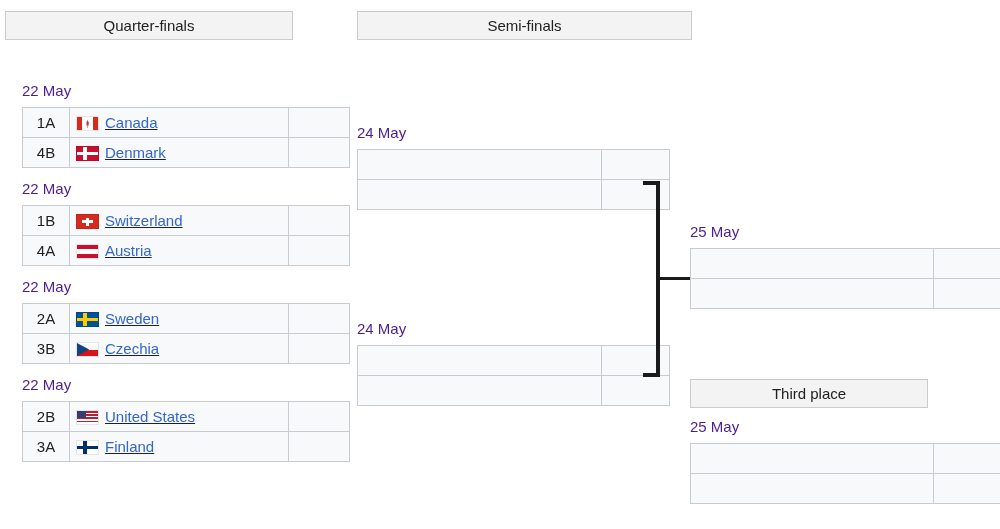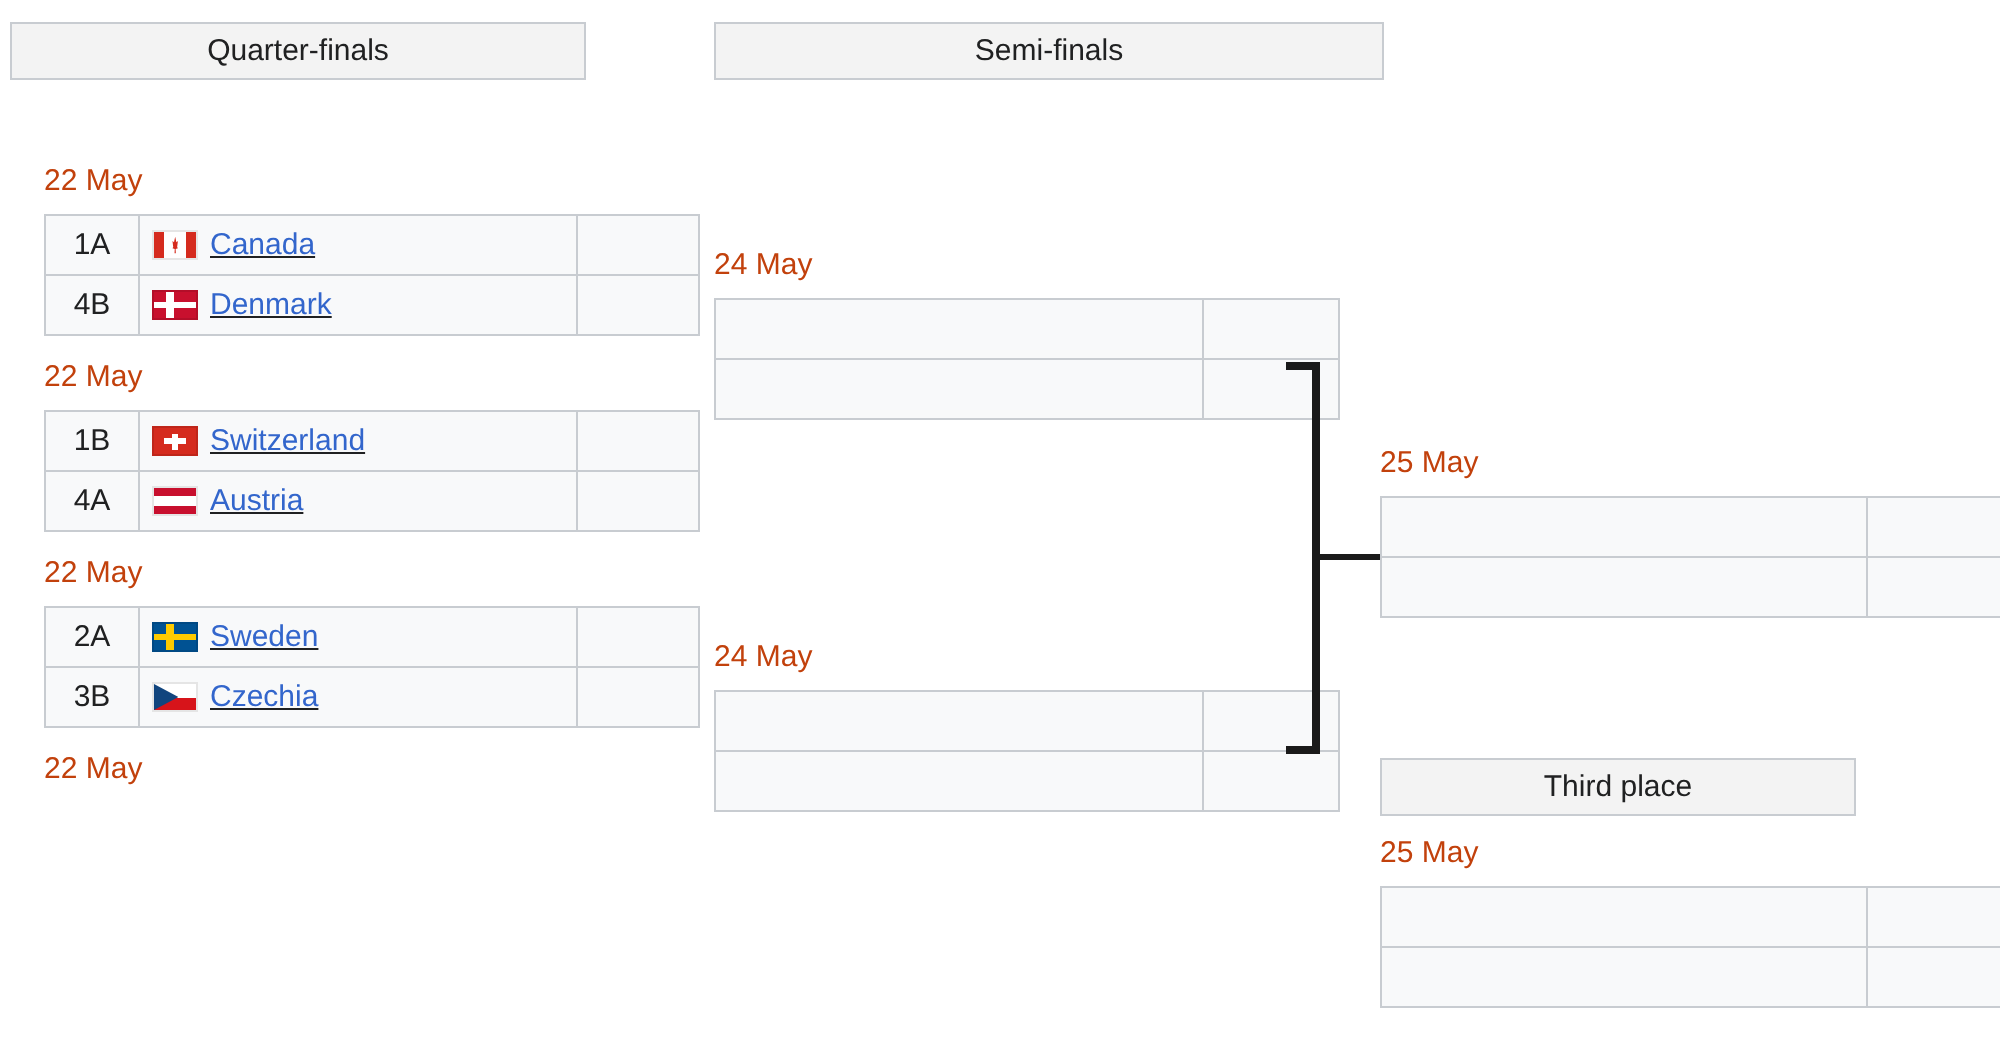--- a/index.html
+++ b/index.html
@@ -36,21 +36,21 @@
 
   .hdr-qf { left: 5px;  top: 11px; width: 288px; }
   .hdr-sf { left: 357px; top: 11px; width: 335px; }
   .hdr-f  { left: 690px; top: 11px; width: 286px; }
   .hdr-tp { left: 690px; top: 379px; width: 238px; }
 
   
   .date {
     position: absolute;
     font-size: 15px;
-    color: #c2410c;
+    color: #4c1d95;
     line-height: 18px;
     white-space: nowrap;
   }
 
   
   .match {
     position: absolute;
     border-collapse: collapse;
     table-layout: fixed;
     background: #0f766e;
@@ -210,20 +210,30 @@
       <td class="c-seed">3B</td>
       <td class="c-team"><span class="flag flag-cz"><i class="t"></i><i class="b"></i><i class="w"></i></span><span class="team-link">Czechia</span></td>
       <td class="c-score"></td>
     </tr>
   </tbody>
     </table>
 
   <div class="date" style="left:22px; top:376px;">22 May</div>
   <table class="match qf" style="top:401px;">
     <tbody>
+        <tr>
+      <td class="c-seed">2B</td>
+      <td class="c-team"><span class="flag flag-us"><i class="s"></i><i class="u"></i></span><span class="team-link">United States</span></td>
+      <td class="c-score"></td>
+    </tr>
+    <tr>
+      <td class="c-seed">3A</td>
+      <td class="c-team"><span class="flag flag-fi"><i class="h"></i><i class="v"></i></span><span class="team-link">Finland</span></td>
+      <td class="c-score"></td>
+    </tr>
   </tbody>
     </table>
 
   <div class="date" style="left:357px; top:124px;">24 May</div>
   <table class="match sf" style="top:149px;">
     <tbody>
         <tr>
       <td class="c-team"></td>
       <td class="c-score"></td>
     </tr>

